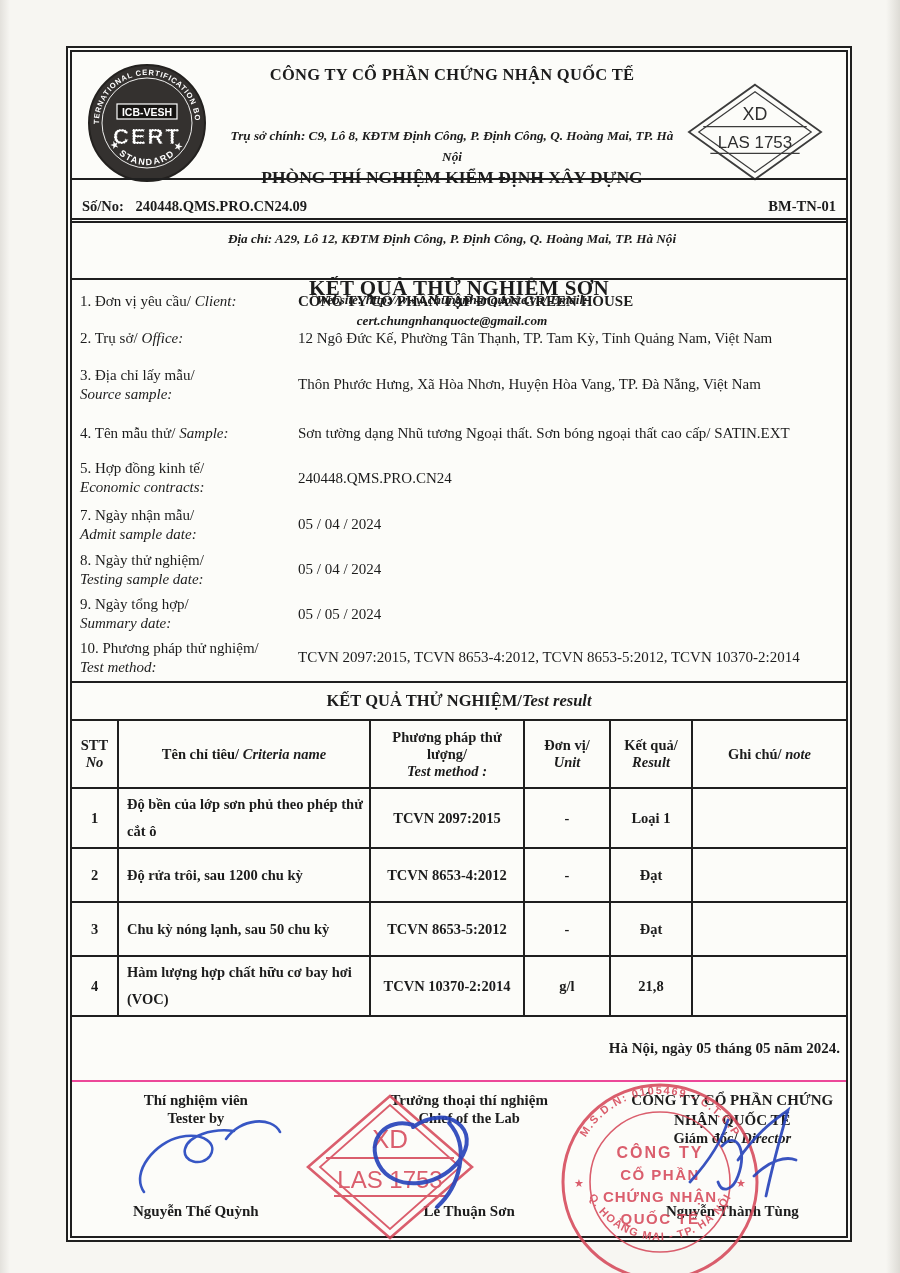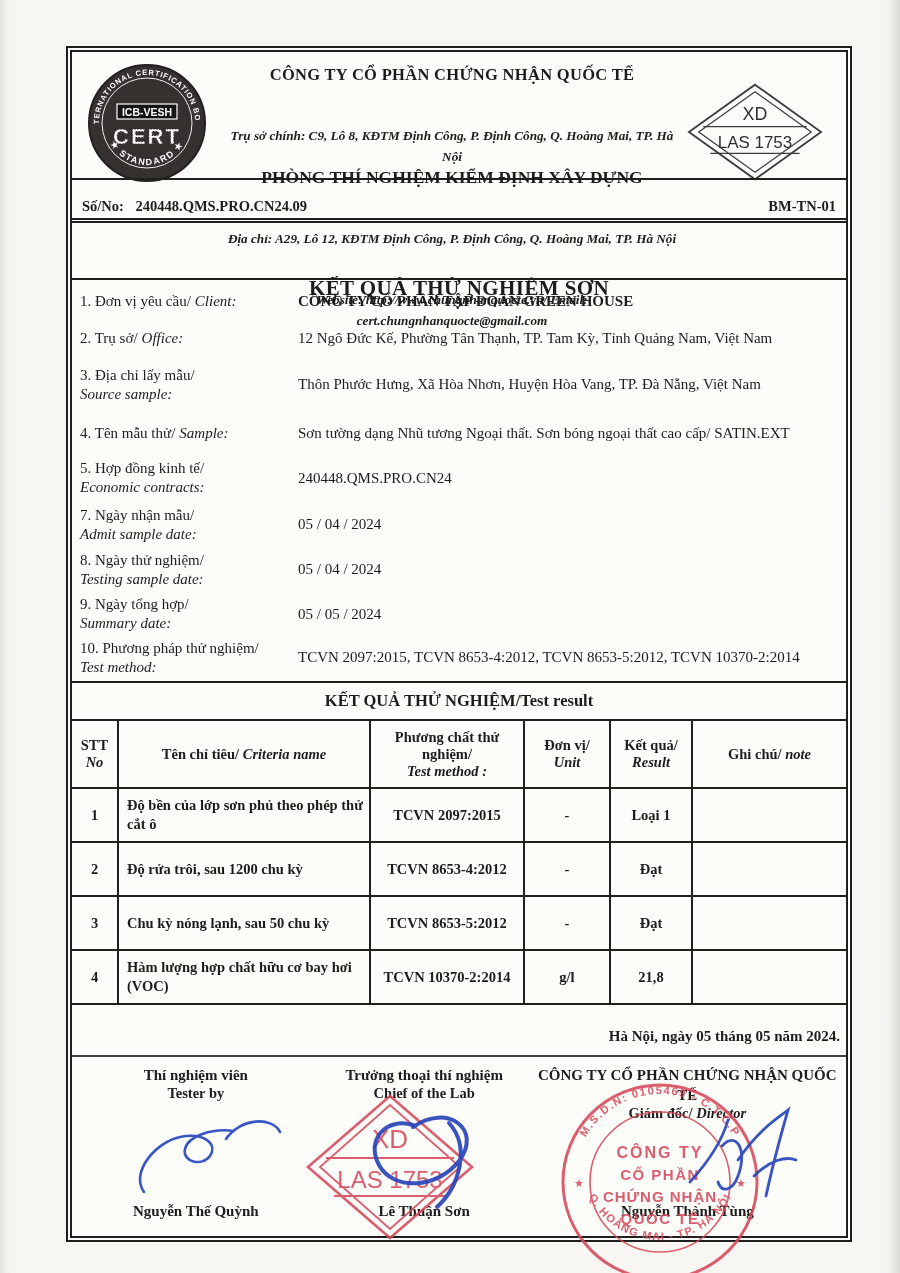--- a/index.html
+++ b/index.html
@@ -40,35 +40,35 @@
   .irow .lab{flex:0 0 218px;font-size:15px;line-height:19px;}
   .irow .lab .le{font-style:italic;margin-left:4px;}
   .irow.stack .lab .le{display:block;margin-left:0;}
   .irow .val{flex:1;font-size:15px;padding-right:6px;}
   .irow.vbold .val{font-weight:bold;}
   .h38{height:38px}.h37{height:37px}.h55{height:55px}.h42{height:42px}
   .h48{height:48px}.h50{height:50px}.h45{height:45px}.h44{height:44px}.h43{height:43px}
   
   .res-title{border-top:2px solid #1f1f1f;height:36px;display:flex;align-items:center;
     justify-content:center;font-size:16.5px;font-weight:bold;}
-  .res-title .en{margin-left:0;}
+  .res-title .en{font-style:italic;margin-left:0;}
   table.res{border-collapse:collapse;width:100%;table-layout:fixed;}
   table.res th,table.res td{border:2px solid #1f1f1f;font-size:14.5px;font-weight:bold;
     text-align:center;vertical-align:middle;padding:2px 4px;box-sizing:border-box;}
   table.res th:first-child,table.res td:first-child{border-left:none;}
   table.res th:last-child,table.res td:last-child{border-right:none;}
   table.res thead th{border-top:2px solid #1f1f1f;}
   table.res .en{font-style:italic;}
-  table.res td.crit{text-align:left;padding-left:8px;line-height:19px;}
+  table.res td.crit{text-align:left;padding-left:8px;line-height:27px;}
   table.res thead tr{height:68px;}
   table.res tbody tr{height:54px;}
   
   .datezone{height:40px;display:flex;align-items:flex-end;justify-content:flex-end;
-    padding:0 6px 10px 0;font-weight:bold;font-size:15px;}
-  .sig{border-top:2px solid #404040;flex:1;display:flex;}
+    padding:0 6px 23px 0;font-weight:bold;font-size:15px;}
+  .sig{border-top:2px solid #ec4899;flex:1;display:flex;gap:45px;}
   .sigcol{display:flex;flex-direction:column;align-items:center;padding-top:8px;box-sizing:border-box;}
   .sigcol.c1{flex:0 0 32%;}
   .sigcol.c2{flex:0 0 27%;}
   .sigcol.c3{flex:1;}
   .sig-title{font-weight:bold;font-size:15px;line-height:20px;text-align:center;}
   .sig-sub{font-weight:bold;font-size:14.5px;text-align:center;}
   .sig-sub .it{font-style:italic;}
   .sig-name{font-weight:bold;font-size:15px;margin-top:auto;margin-bottom:16px;}
   
   .overlay{position:absolute;pointer-events:none;}
@@ -190,21 +190,21 @@
         <tr>
           <th>
             <div>STT</div>
             <div class="en">No</div>
           </th>
           <th>
             <span>Tên chỉ tiêu/</span>
             <span class="en">Criteria name</span>
           </th>
           <th>
-            <div>Phương chất thử nghiệm/</div>
+            <div>Phương pháp thử lượng/</div>
             <div class="en">Test method :</div>
           </th>
           <th>
             <div>Đơn vị/</div>
             <div class="en">Unit</div>
           </th>
           <th>
             <div>Kết quả/</div>
             <div class="en">Result</div>
           </th>

